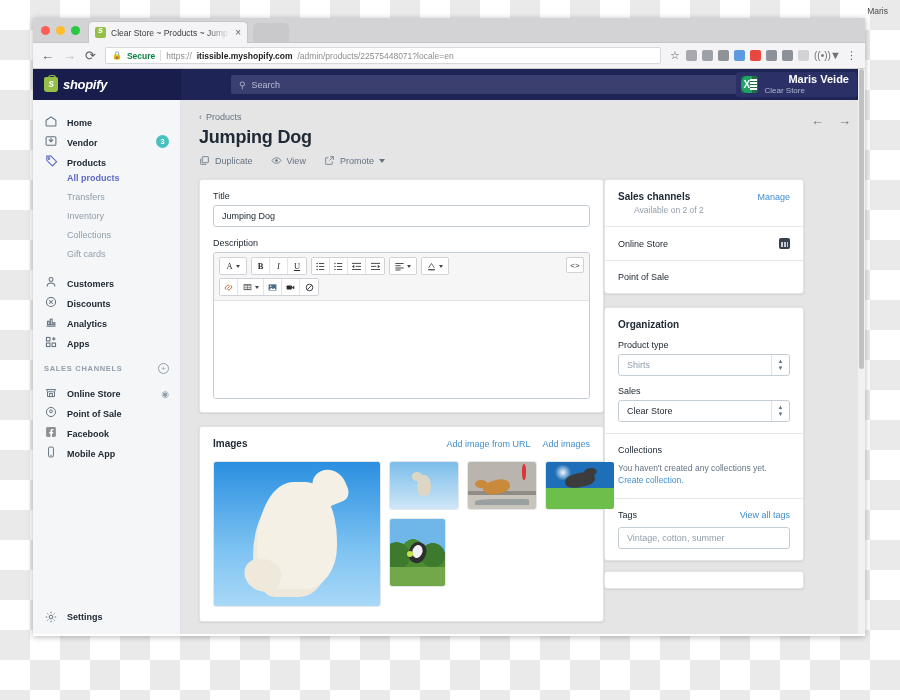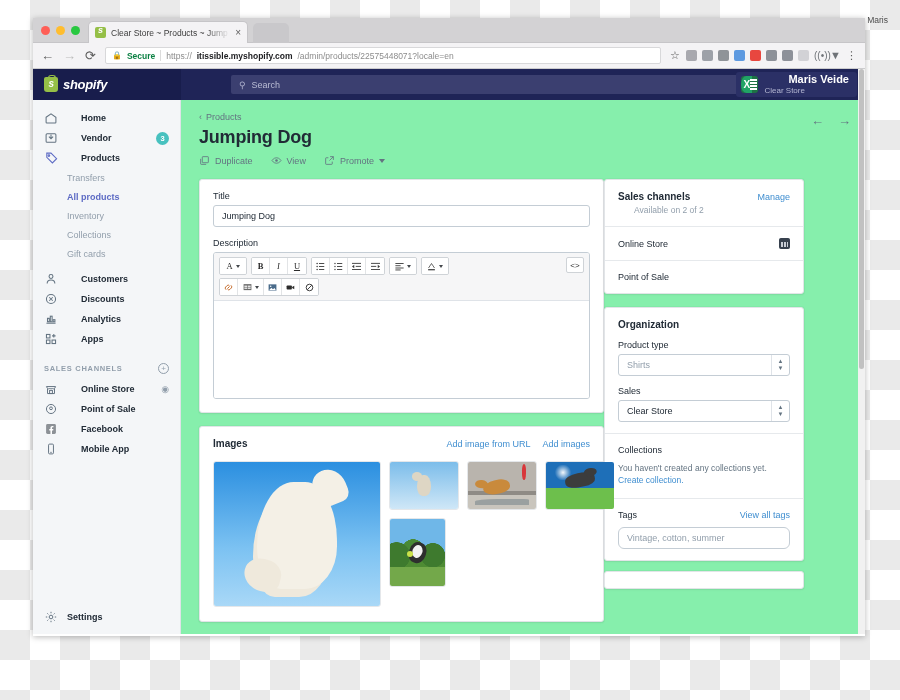--- a/index.html
+++ b/index.html
@@ -88,21 +88,21 @@
   .ext.c4 { background: #5e9ae0; }
   .ext.c5 { background: #e8473f; }
   .ext.c6 { background: #8d9199; }
   .ext.c7 { background: #8d9199; }
   .ext.c8 { background: #d2d2d6; }
   .ext.c9 { background: none; color: #6f7378; font-size: 10px; line-height: 11px; }
   .ext.c10 { background: none; color: #6f7378; font-size: 11px; line-height: 11px; }
   .ext.kebab { background: none; color: #5c5c5c; font-size: 11px; line-height: 11px; }
 
   
-  .viewport { height: 565px; background: #86efac; position: relative; overflow: hidden; }
+  .viewport { height: 565px; background: #e5e5e5; position: relative; overflow: hidden; }
 
   
   .topbar {
     height: 31px; background: #1f2457; display: flex; align-items: center;
     position: relative;
   }
   .logo-area {
     width: 148px; height: 31px; background: #181d4c; display: flex;
     align-items: center; padding-left: 11px; gap: 5px;
   }
@@ -146,34 +146,34 @@
     color: #fff; font-weight: bold; line-height: 15px;
   }
   .avatar .grid {
     position: absolute; right: 1px; top: 3px; width: 7px; height: 11px;
     background: repeating-linear-gradient(#fff 0 2px, #1e7145 2px 3px);
   }
   .uname { color: #fff; font-size: 11px; font-weight: bold; line-height: 1.25; margin-left: 24px; }
   .ustore { color: #b4b7d2; font-size: 8px; line-height: 1.25; }
   .unamewrap { display: flex; flex-direction: column; justify-content: center; }
   .maris-label {
-    position: absolute; right: 12px; top: 15px; font-size: 8.5px; color: #4a4a4a;
+    position: absolute; right: 12px; top: 6px; font-size: 8.5px; color: #4a4a4a;
   }
 
   
   .pagebody { display: flex; height: 534px; }
 
   
   .sidebar {
     width: 148px; background: #f4f6f8; border-right: 1px solid #dfe3e8;
     position: relative; flex: 0 0 148px;
   }
   .nav { padding-top: 8px; }
   .navitem {
-    display: flex; align-items: center; height: 20px; padding-left: 11px; gap: 23px;
+    display: flex; align-items: flex-end; height: 20px; padding-left: 11px; gap: 9px;
     position: relative;
   }
   .navitem .lbl { font-size: 9px; color: #212b36; font-weight: bold; }
   .navitem .badge {
     position: absolute; right: 11px; width: 13px; height: 13px; border-radius: 50%;
     background: #47c1bf; color: #fff; font-size: 7.5px; font-weight: bold;
     display: flex; align-items: center; justify-content: center;
   }
   .navicon-box {
     width: 14px; height: 14px; flex: 0 0 14px; display: flex;
@@ -230,21 +230,21 @@
   .card {
     background: #fff; border: 1px solid #e2e5e8; border-radius: 3px;
     box-shadow: 0 0 0 1px rgba(63,63,68,.03), 0 1px 2px rgba(63,63,68,.08);
   }
   .card-pad { padding: 11px 13px 13px 13px; }
   .field-label { font-size: 9px; color: #212b36; margin-bottom: 4px; }
   .input {
     height: 22px; border: 1px solid #c4cdd5; border-radius: 3px; background: #fff;
     display: flex; align-items: center; padding: 0 8px; font-size: 9px; color: #212b36;
   }
-  .input.ph { color: #919eab; border-radius: 6px; }
+  .input.ph { color: #919eab; }
 
   
   .editor { border: 1px solid #c4cdd5; border-radius: 3px; margin-top: 4px; overflow: hidden; }
   .toolbar {
     background: #f6f6f7; border-bottom: 1px solid #dfe3e8; padding: 4px 5px;
     position: relative;
   }
   .trow { display: flex; align-items: center; gap: 4px; margin-bottom: 3px; }
   .trow:last-child { margin-bottom: 0; }
   .tgroup {
@@ -510,25 +510,25 @@
           <div class="navitem">
             <span class="navicon-box">
               <svg viewBox="0 0 20 20" fill="none" stroke="#5c6ac4" stroke-width="1.5">
                   <path d="M10 3H4v6l8 8 6-6-8-8z"></path>
                   <circle cx="7" cy="6.5" r="1.2"></circle>
                 </svg>
             </span>
             <span class="lbl">Products</span>
           </div>
 
+          <div class="subitem active">
+            <span class="lbl">All products</span>
+          </div>
           <div class="subitem">
             <span class="lbl">Transfers</span>
-          </div>
-          <div class="subitem active">
-            <span class="lbl">All products</span>
           </div>
           <div class="subitem">
             <span class="lbl">Inventory</span>
           </div>
           <div class="subitem">
             <span class="lbl">Collections</span>
           </div>
           <div class="subitem">
             <span class="lbl">Gift cards</span>
           </div>

